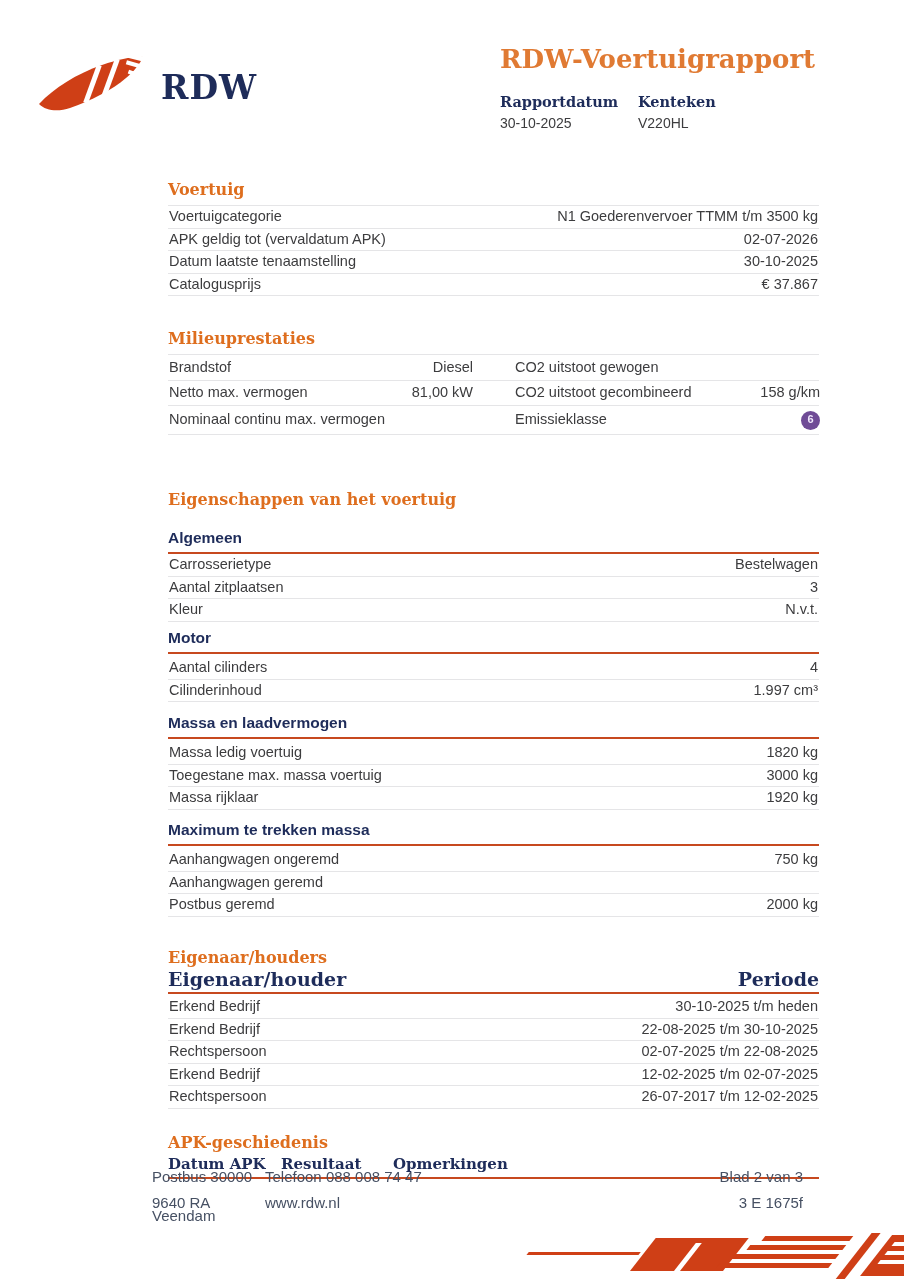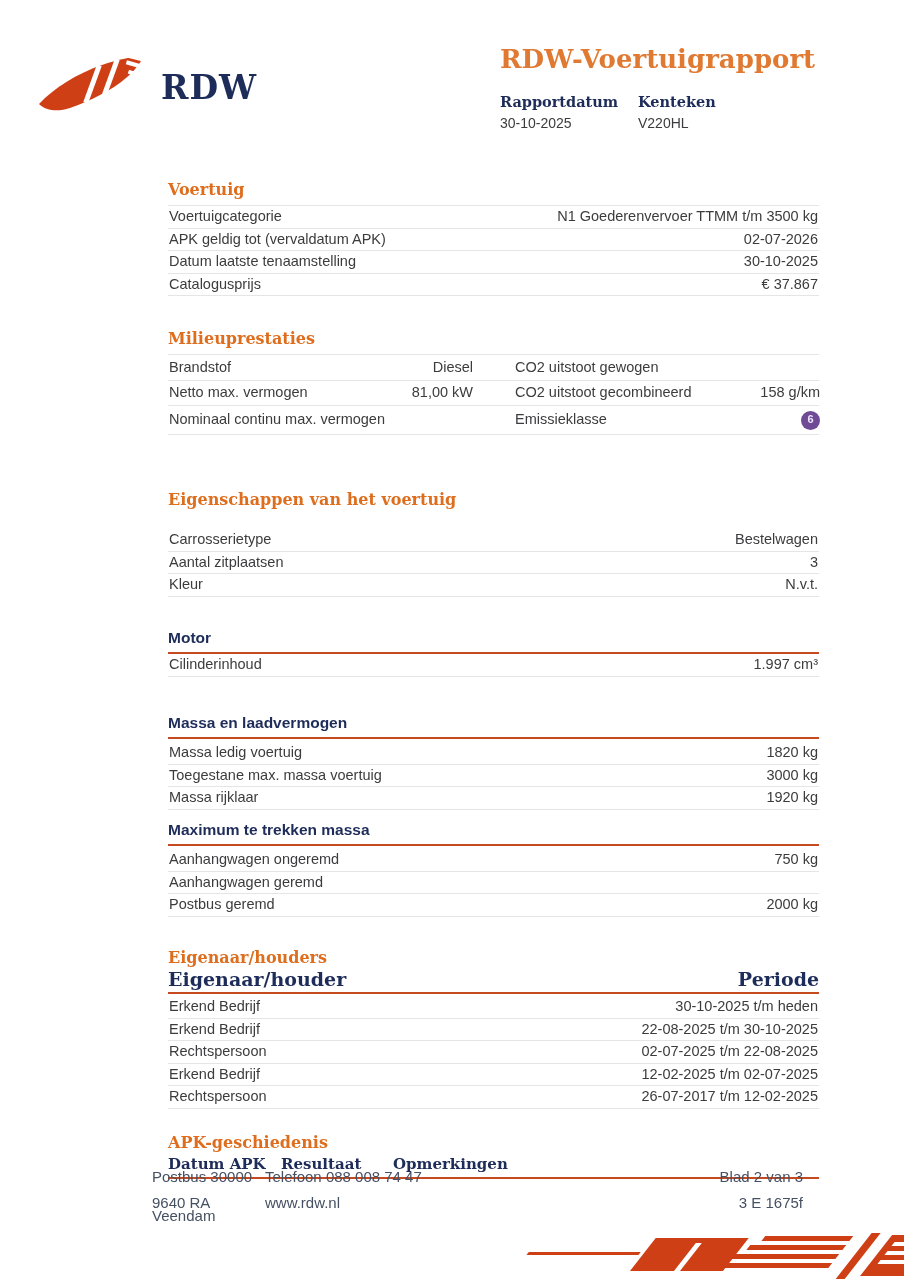--- a/index.html
+++ b/index.html
@@ -138,39 +138,44 @@
           <span class="ta-r"></span>
           <span></span>
           <span>Emissieklasse</span>
           <span class="ta-r"><span class="badge">6</span></span>
         </div>
       </div>
     </section>
 
     <section class="sec" style="top:490px;">
       <h2 class="sec-head" style="margin-bottom:20px;">Eigenschappen van het voertuig</h2>
+      <div class="sub-head">Algemeen</div>
       <div class="kv-table no-top">
         <div class="kv-row" style="">
           <span class="kv-label">Carrosserietype</span>
           <span class="kv-value">Bestelwagen</span>
         </div>
         <div class="kv-row">
           <span class="kv-label">Aantal zitplaatsen</span>
           <span class="kv-value">3</span>
         </div>
         <div class="kv-row">
           <span class="kv-label">Kleur</span>
           <span class="kv-value">N.v.t.</span>
         </div>
       </div>
     </section>
 
     <section class="sec" style="top:629px;">
       <div class="sub-head">Motor</div>
       <div class="kv-table no-top">
+        <div class="kv-row" style="padding-top:6px;">
+          <span class="kv-label">Aantal cilinders</span>
+          <span class="kv-value">4</span>
+        </div>
         <div class="kv-row">
           <span class="kv-label">Cilinderinhoud</span>
           <span class="kv-value">1.997 cm³</span>
         </div>
       </div>
     </section>
 
     <section class="sec" style="top:714px;">
       <div class="sub-head">Massa en laadvermogen</div>
       <div class="kv-table no-top">

